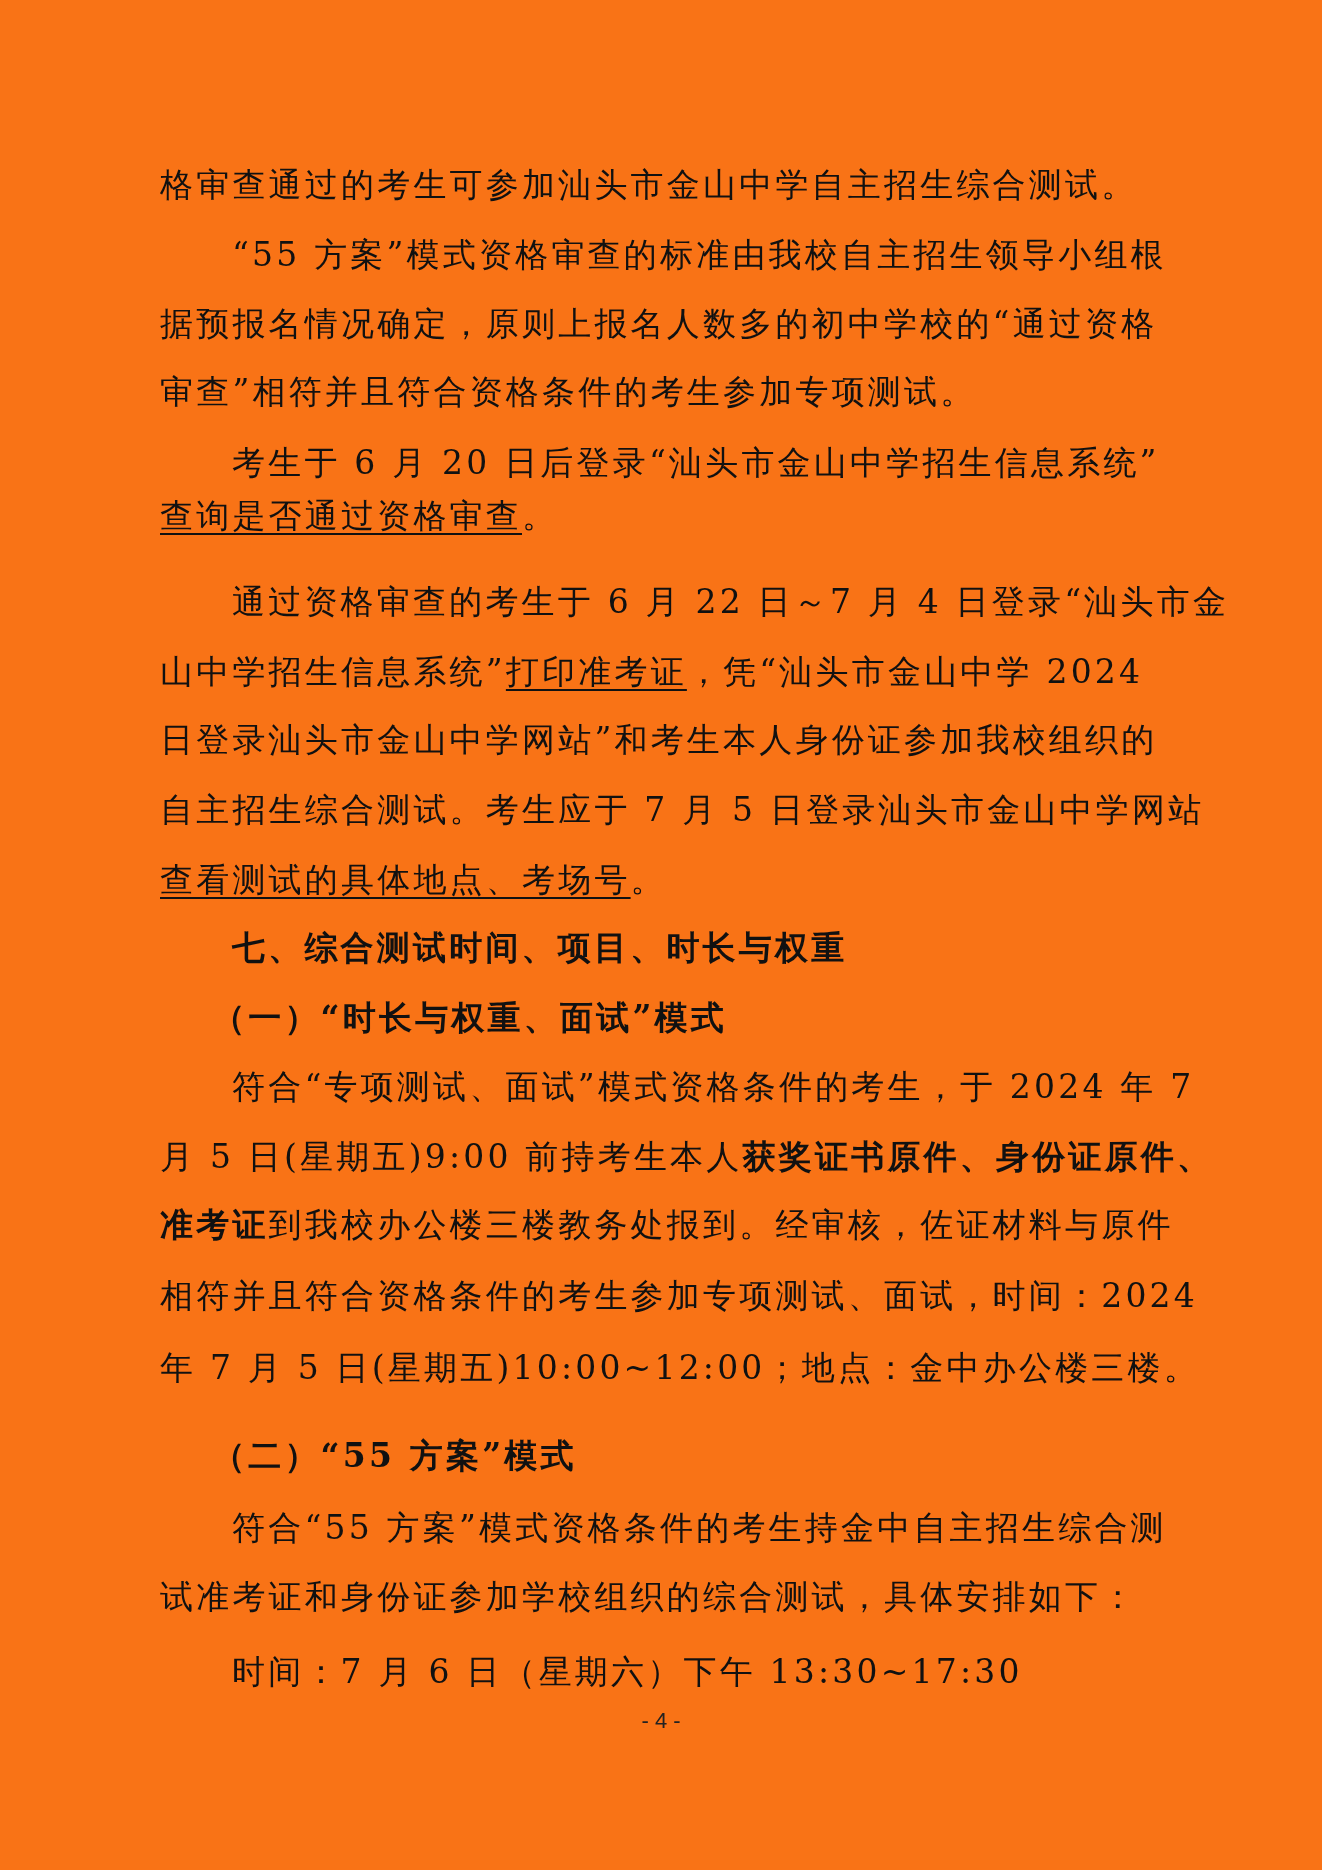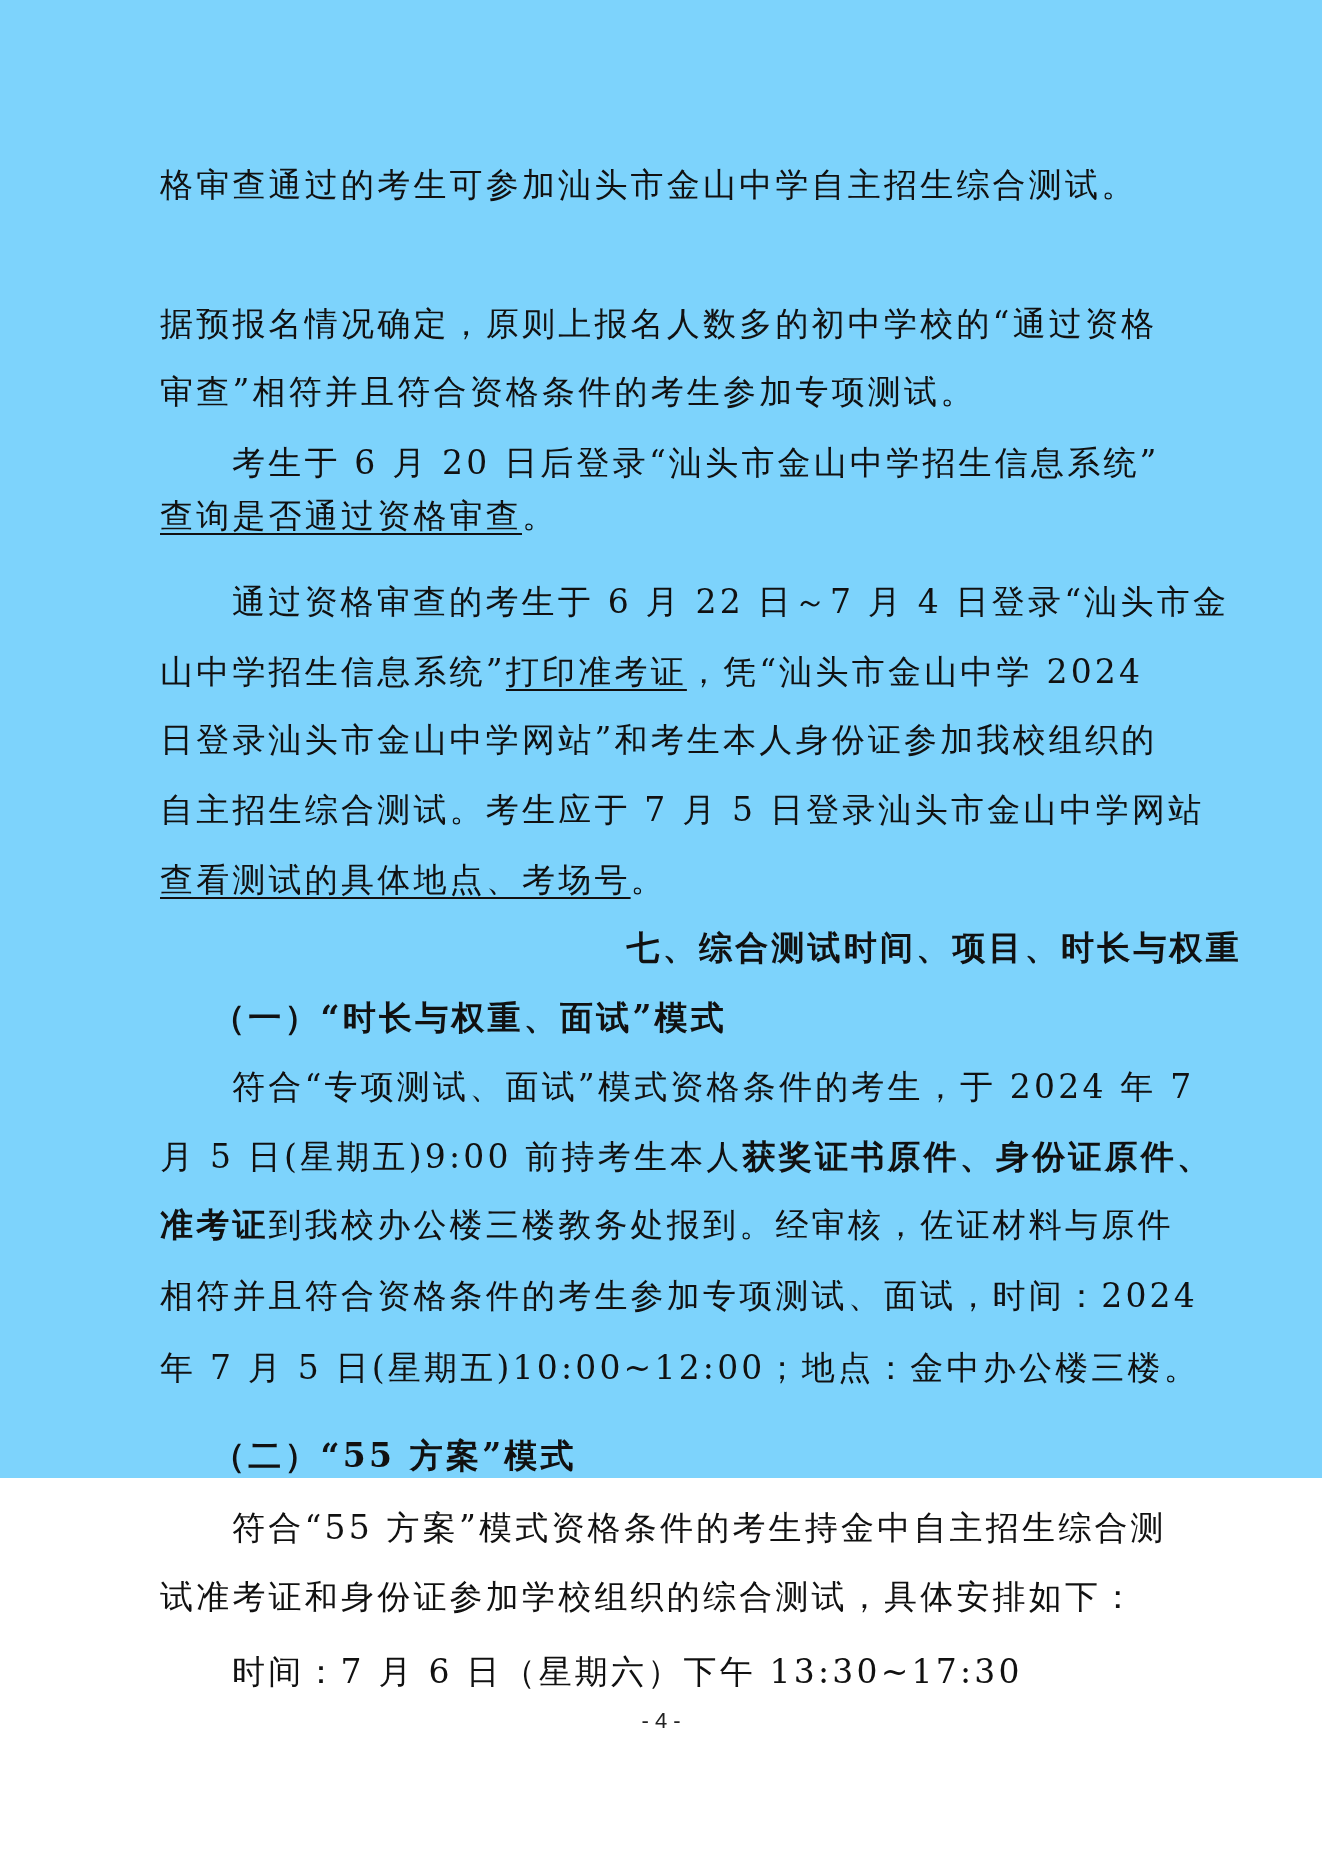--- a/index.html
+++ b/index.html
@@ -1,35 +1,36 @@
 <!DOCTYPE html>
 <html><head>
 <meta charset="utf-8">
 <style>
   html, body { margin: 0; padding: 0; background: #ffffff; }
   body { width: 1322px; height: 1870px; position: relative; overflow: hidden;
          font-family: "DejaVu Serif", "Liberation Serif", serif; color: #111111; }
-  .page { position: absolute; left: 0; top: 0; width: 1322px; height: 1478px; background: #7dd3fc; }
+  .page { position: absolute; left: 0; top: 0; width: 1322px; height: 1870px; background: #f97316; }
   .line { position: absolute; left: 160px; width: 1010px; font-size: 33px; line-height: 44px;
           white-space: nowrap; letter-spacing: 3.2px; }
   .indent { left: 232px; }
-  .h-indent { left: 232px; font-weight: bold; text-align: right; }
+  .h-indent { left: 232px; font-weight: bold; }
   .sub-indent { left: 212px; font-weight: bold; }
   .u { text-decoration: underline; text-underline-offset: 6px; text-decoration-thickness: 2px; }
   .b { font-weight: bold; font-family: Liberation Serif, serif; }
   .pagenum { position: absolute; top: 1708px; left: 0; width: 1322px; text-align: center;
              font-size: 22px; font-family: "Liberation Sans", sans-serif; color: #222; }
 </style>
 </head>
 <body>
 
 <div class="page">
 
   <div class="line" style="top:163px">格审查通过的考生可参加汕头市金山中学自主招生综合测试。</div>
 
+  <div class="line indent" style="top:233px">“55 方案”模式资格审查的标准由我校自主招生领导小组根</div>
   <div class="line" style="top:302px">据预报名情况确定，原则上报名人数多的初中学校的“通过资格</div>
   <div class="line" style="top:370px">审查”相符并且符合资格条件的考生参加专项测试。</div>
 
   <div class="line indent" style="top:441px">考生于 6 月 20 日后登录“汕头市金山中学招生信息系统”</div>
   <div class="line" style="top:494px">
     <span class="u">查询是否通过资格审查</span><span>。</span>
   </div>
 
   <div class="line indent" style="top:580px">通过资格审查的考生于 6 月 22 日～7 月 4 日登录“汕头市金</div>
   <div class="line" style="top:650px">

